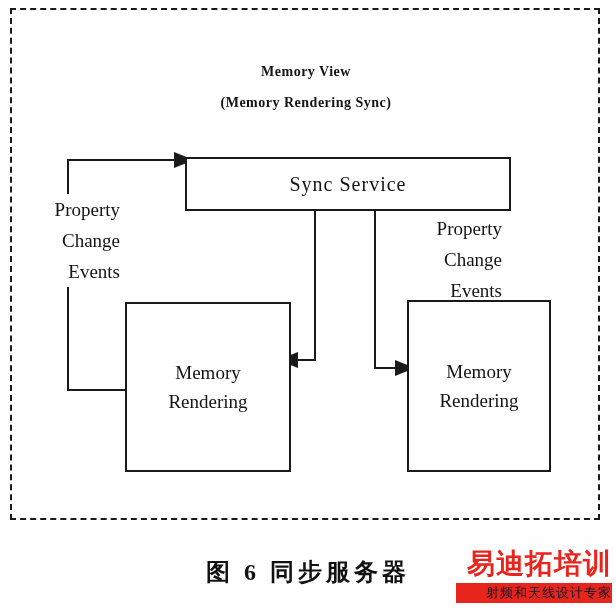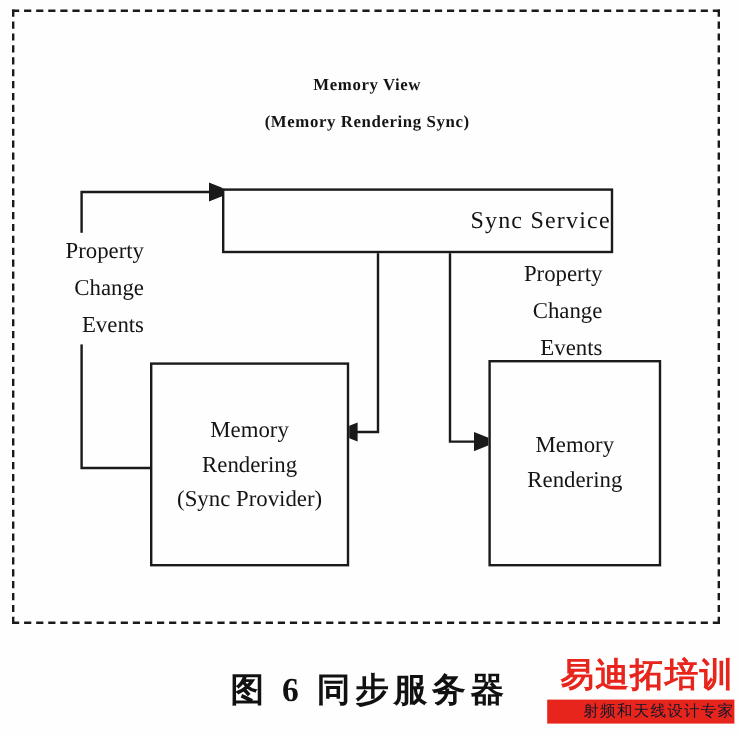--- a/index.html
+++ b/index.html
@@ -58,21 +58,20 @@
     font-size: 20px;
     line-height: 29px;
   }
   .sync-box {
     left: 185px;
     top: 157px;
     width: 322px;
     height: 50px;
     font-weight: 500;
     letter-spacing: 1px;
-    align-items: flex-end;
   }
   .left-box {
     left: 125px;
     top: 302px;
     width: 162px;
     height: 166px;
     font-size: 19px;
   }
   .right-box {
     left: 407px;
@@ -98,21 +97,21 @@
     left: 402px;
     top: 213px;
     width: 100px;
   }
   .figure-caption {
     position: absolute;
     left: 0;
     top: 556px;
     width: 616px;
     text-align: center;
-    font-size: 28px;
+    font-size: 24px;
     font-weight: 700;
     letter-spacing: 4px;
     color: #111;
   }
   .watermark {
     position: absolute;
     left: 456px;
     top: 547px;
     width: 156px;
     text-align: right;
@@ -175,21 +174,20 @@
 
   <div class="events-label events-right">
     <div>Property</div>
     <div>Change</div>
     <div>Events</div>
   </div>
 
   <div class="node-box left-box">
     <div>Memory</div>
     <div>Rendering</div>
-    <div>(Sync Provider)</div>
   </div>
 
   <div class="node-box right-box">
     <div>Memory</div>
     <div>Rendering</div>
   </div>
 
   <div class="figure-caption">图 6   同步服务器</div>
 
   <div class="watermark">

